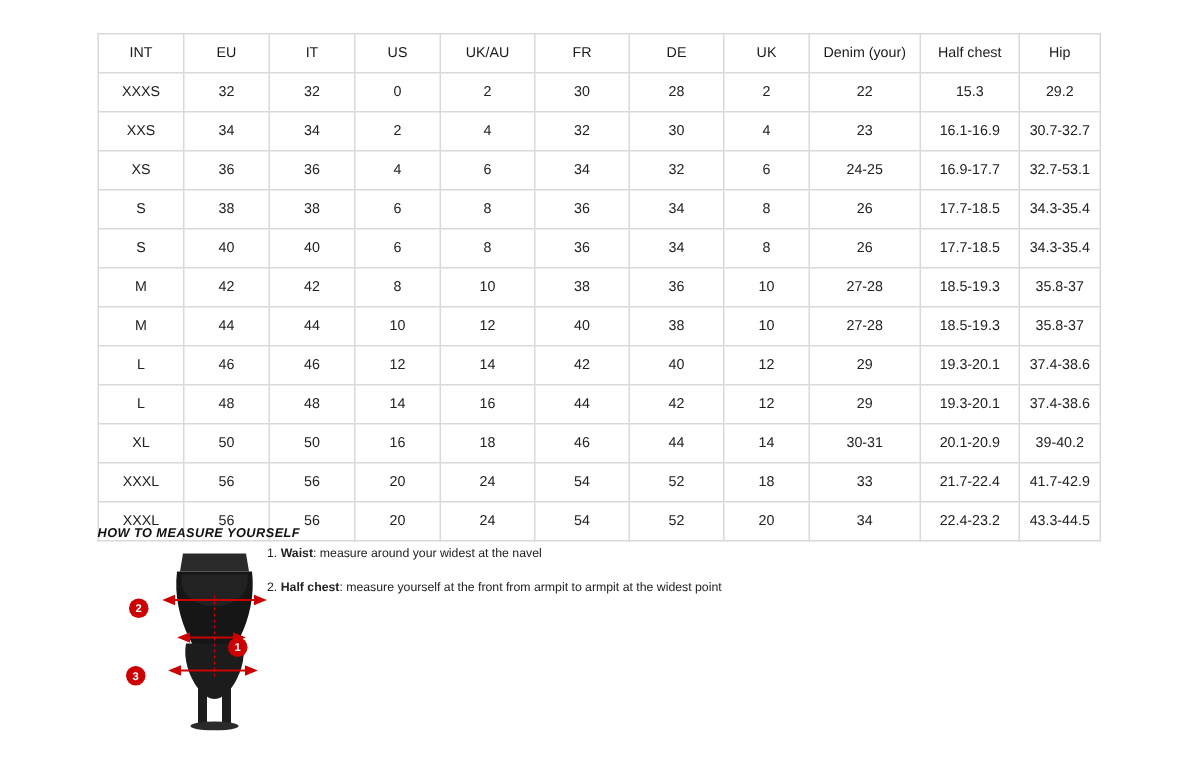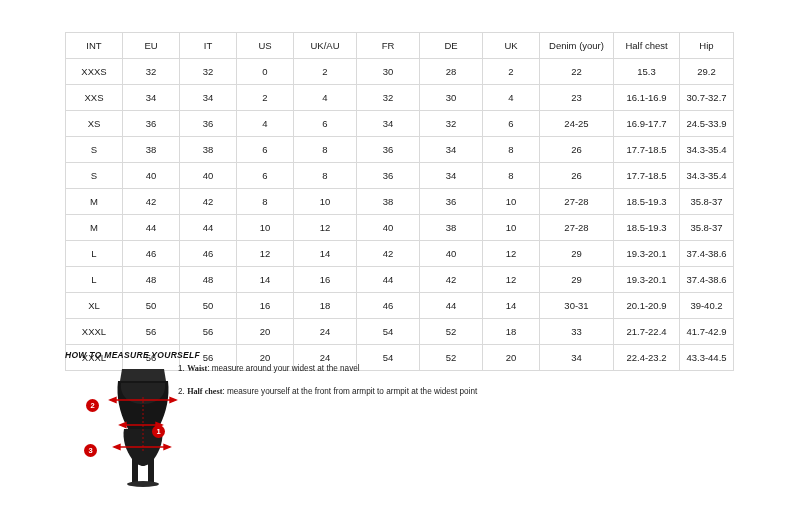--- a/index.html
+++ b/index.html
@@ -20,21 +20,21 @@
     position: relative;
     width: 798px;
     height: 519px;
     box-sizing: border-box;
   }
 
   
   .table-wrap {
     position: absolute;
     left: 65px;
-    top: 32px;
+    top: 22px;
     width: 668px;
   }
   table.size-table {
     border-collapse: collapse;
     width: 668px;
     table-layout: fixed;
   }
   table.size-table th,
   table.size-table td {
     border: 1px solid #d9d9d9;
@@ -92,21 +92,20 @@
     width: 420px;
   }
   .instructions .line {
     font-size: 8.2px;
     color: #222222;
     margin-bottom: 12px;
     line-height: 1.3;
   }
   .instructions .line b {
     font-weight: bold;
-    font-family: Liberation Serif, serif;
   }
 
   .badge {
     position: absolute;
     width: 13px;
     height: 13px;
     border-radius: 50%;
     background: #cc0000;
     color: #ffffff;
     font-size: 7.5px;
@@ -184,21 +183,21 @@
           <td>XS</td>
           <td>36</td>
           <td>36</td>
           <td>4</td>
           <td>6</td>
           <td>34</td>
           <td>32</td>
           <td>6</td>
           <td>24-25</td>
           <td>16.9-17.7</td>
-          <td>24.5-33.9</td>
+          <td>32.7-53.1</td>
         </tr>
         <tr>
           <td>S</td>
           <td>38</td>
           <td>38</td>
           <td>6</td>
           <td>8</td>
           <td>36</td>
           <td>34</td>
           <td>8</td>

